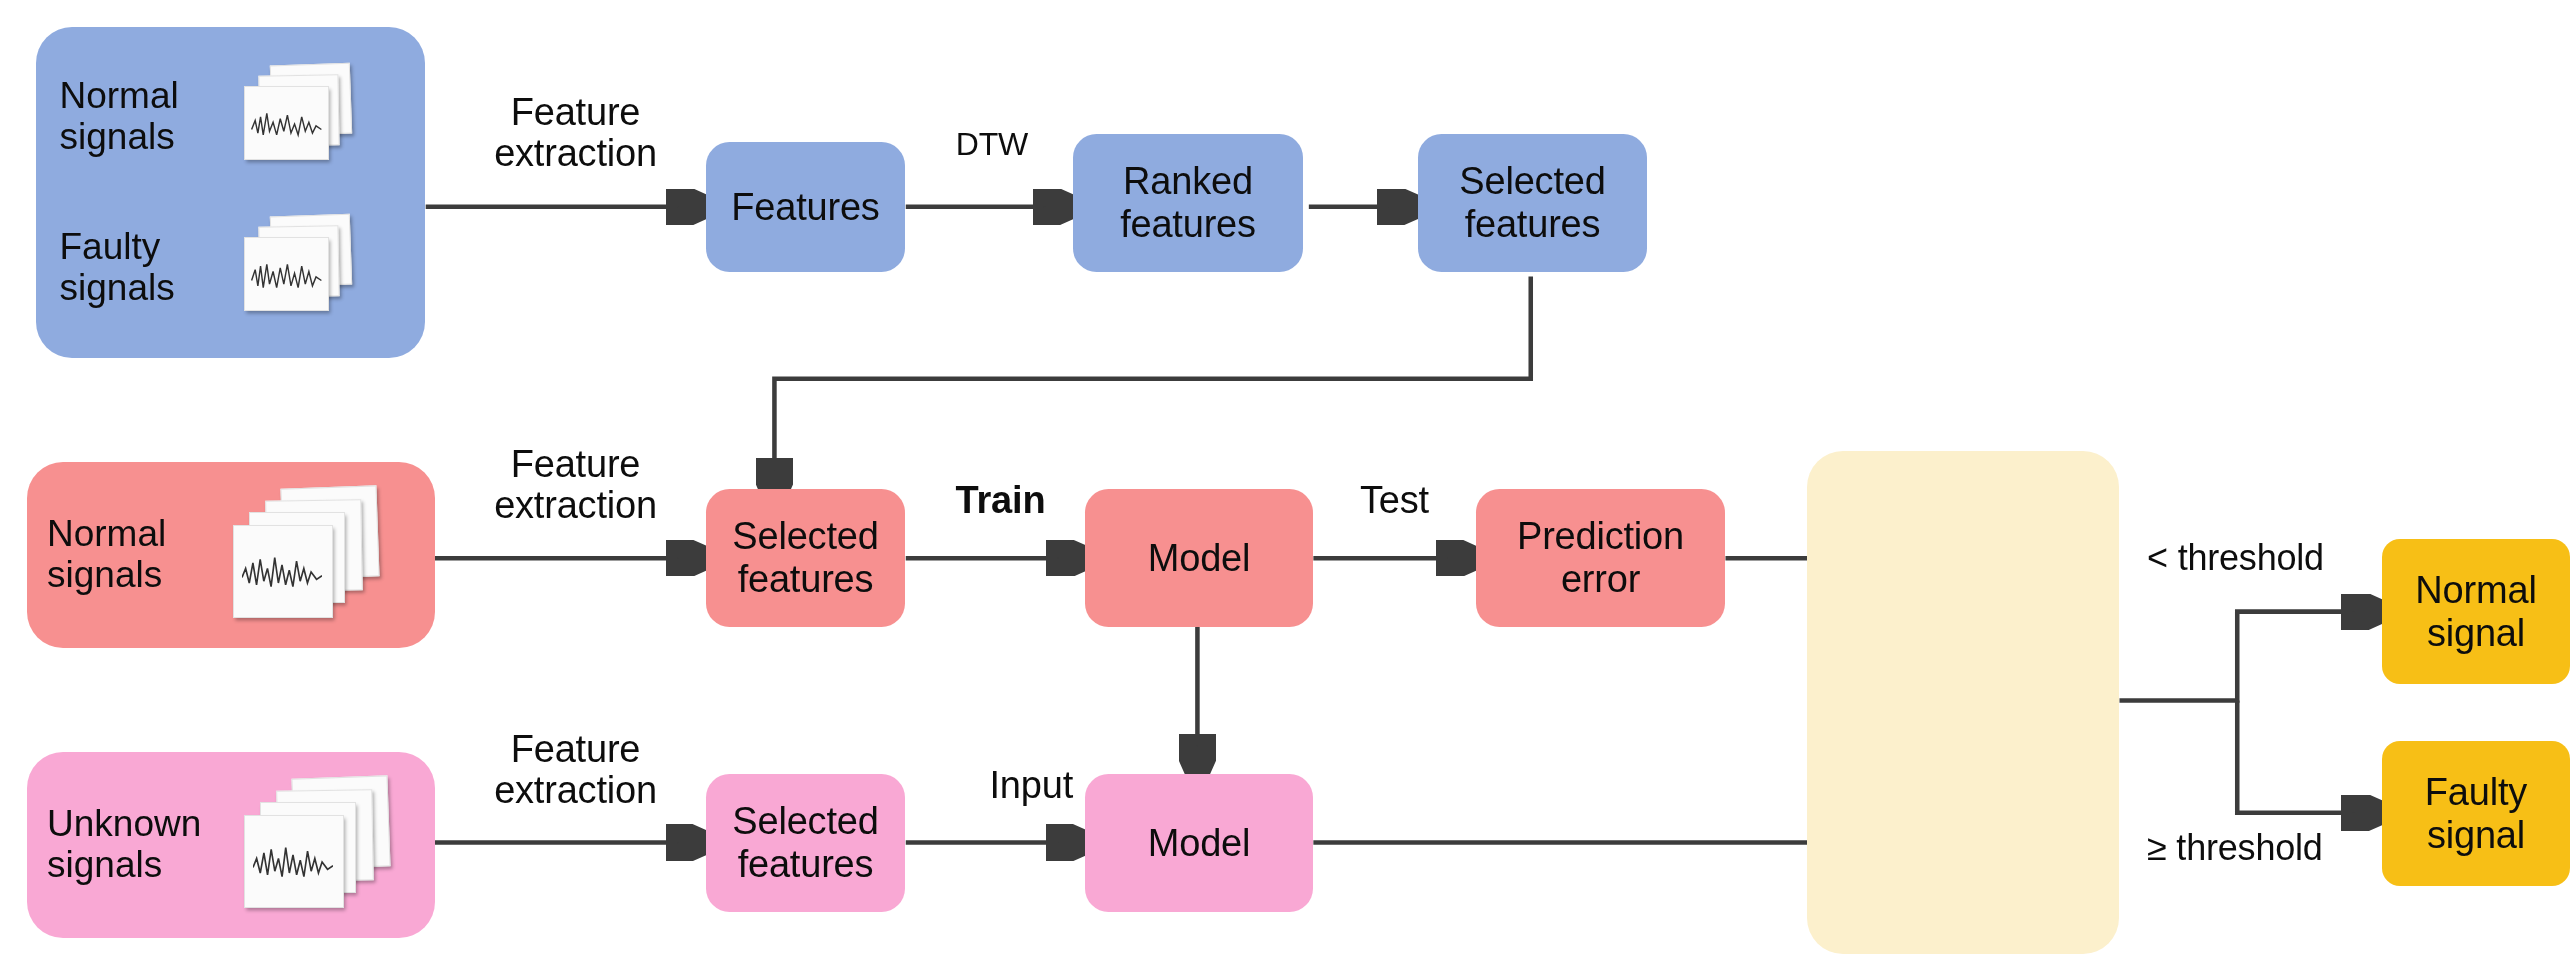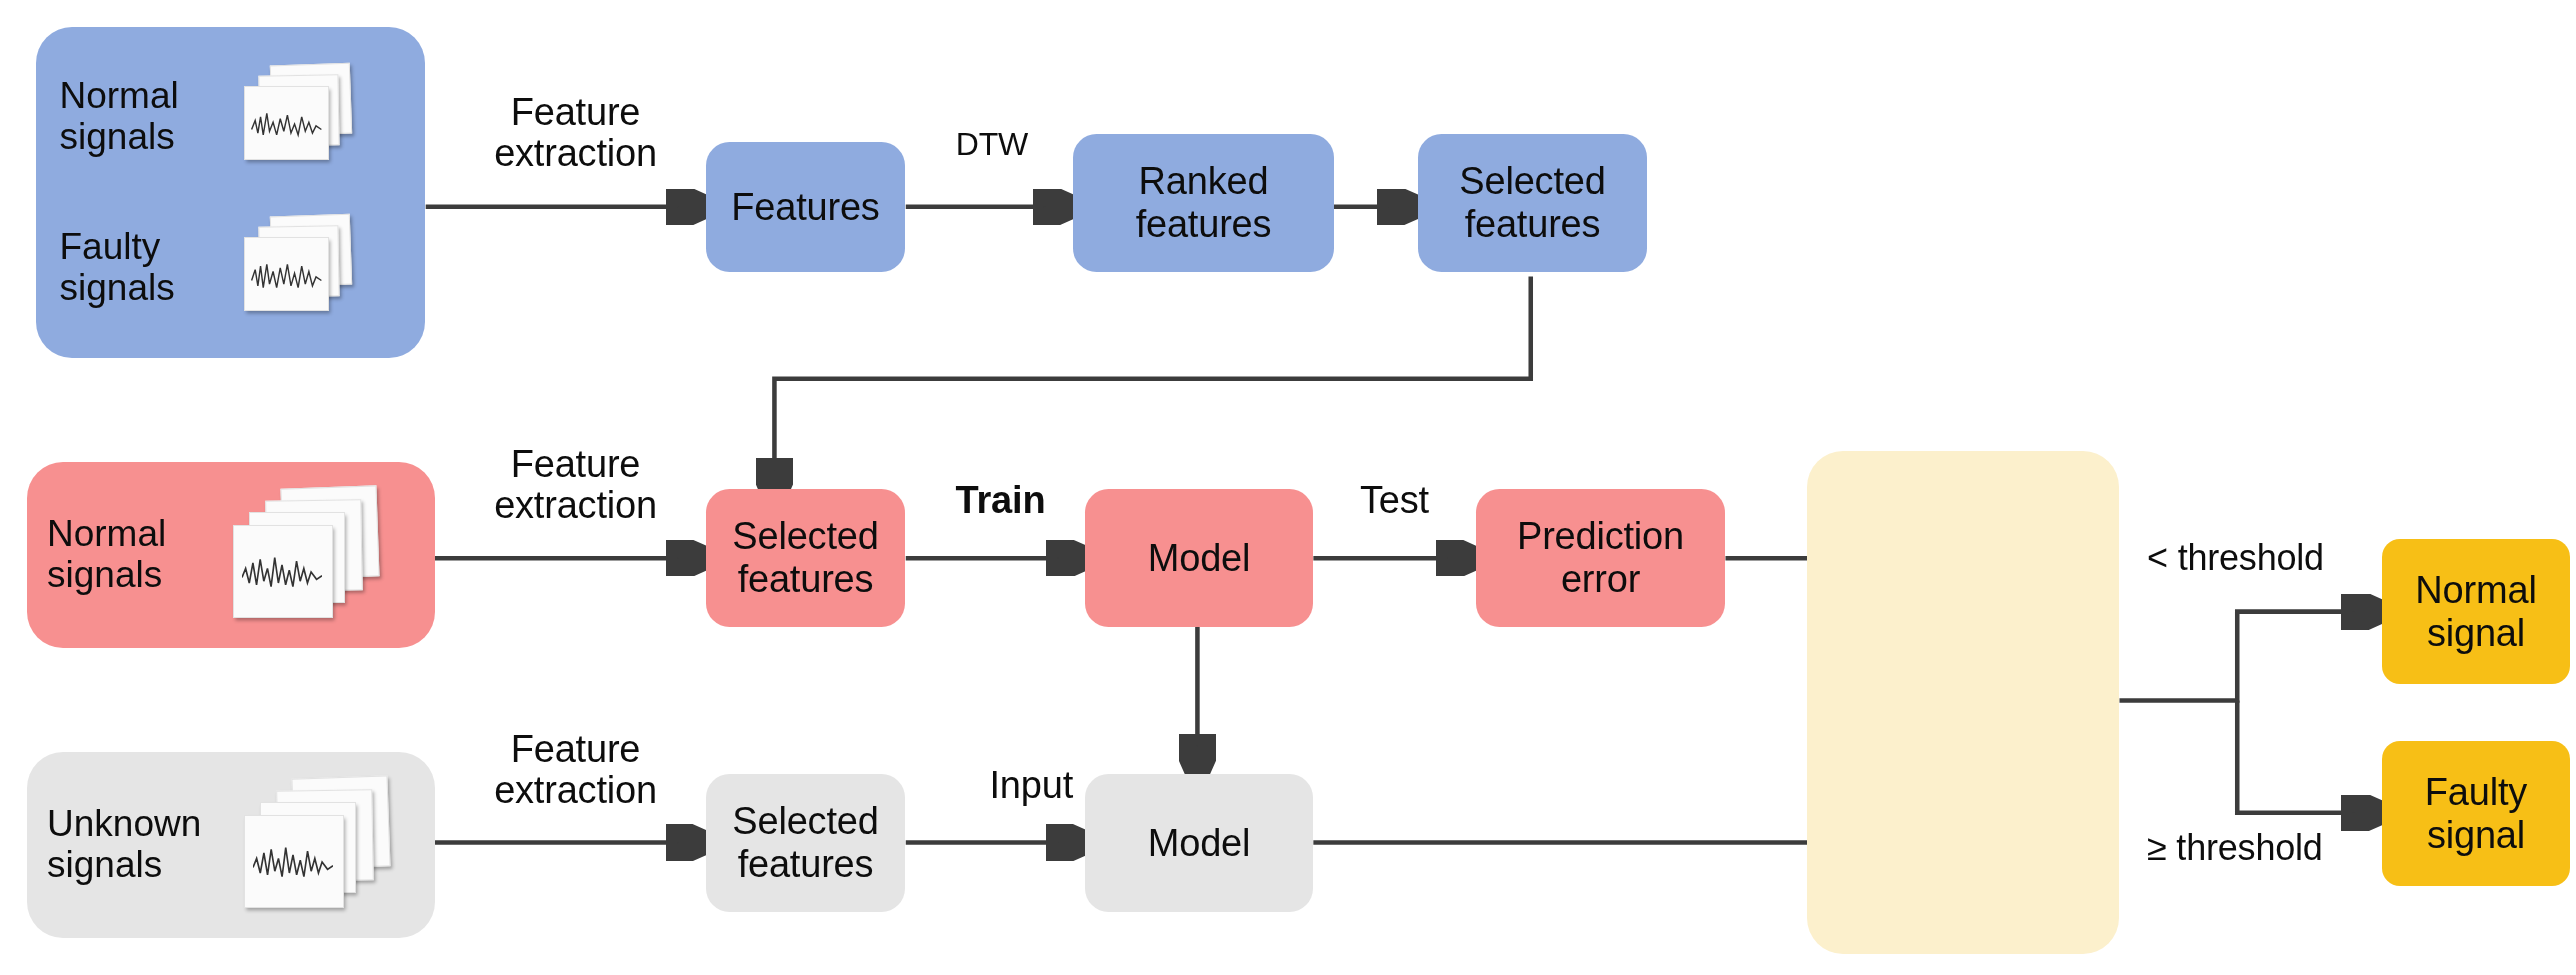--- a/index.html
+++ b/index.html
@@ -52,21 +52,21 @@
   .src-label {
     color: #0d0d0d;
     text-align: left;
     line-height: 1.1;
     white-space: pre-line;
   }
 
   
   .c-blue   { background: #8fabdf; }
   .c-pink   { background: #f79090; }
-  .c-green  { background: #e5e5e5; }
+  .c-green  { background: #f9a8d4; }
   .c-gold   { background: #f7bf16; }
   .c-cream  { background: #fcf0cc; }
 
   
   .edge-label {
     position: absolute;
     color: #0d0d0d;
     text-align: center;
     line-height: 1.08;
     white-space: pre-line;
@@ -162,21 +162,21 @@
     </div>
   </div>
 
   <div class="edge-label" style="left:453px; top:92px; width:245px; font-size:38px;">Feature
 extraction</div>
   <div class="edge-label" style="left:924px; top:127px; width:136px; font-size:32px;">DTW</div>
 
   <div class="node c-blue" style="left:706px; top:142px; width:199px; height:130px; font-size:38px;">
     <span>Features</span>
   </div>
-  <div class="node c-blue" style="left:1073px; top:134px; width:261px; height:138px; font-size:38px; white-space:pre-line;">
+  <div class="node c-blue" style="left:1073px; top:134px; width:230px; height:138px; font-size:38px; white-space:pre-line;">
     <span>Ranked
 features</span>
   </div>
   <div class="node c-blue" style="left:1418px; top:134px; width:229px; height:138px; font-size:38px; white-space:pre-line;">
     <span>Selected
 features</span>
   </div>
 
   <div class="group-panel c-pink" style="left:27px; top:462px; width:408px; height:186px; padding:0 20px; font-size:37px;">
     <div class="src-row">

